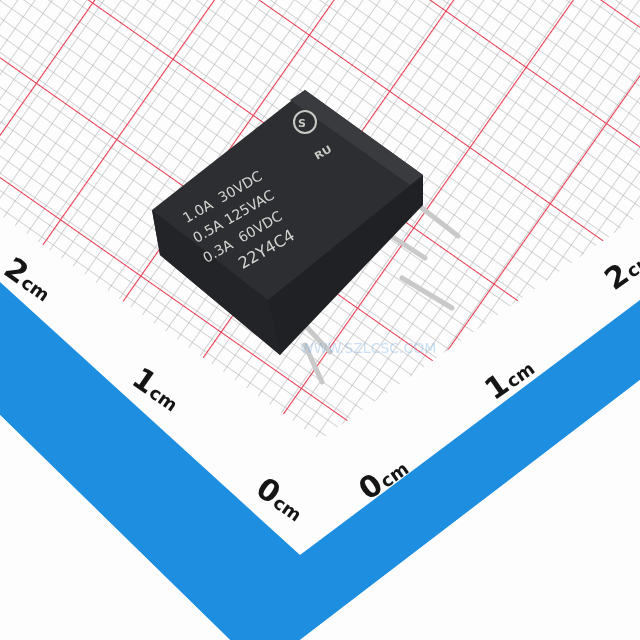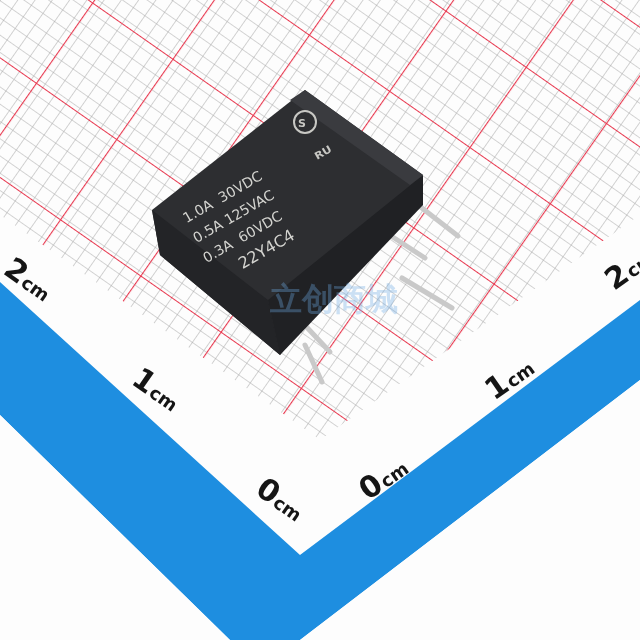--- a/index.html
+++ b/index.html
@@ -62,21 +62,21 @@
     <g>
       <text x="320" y="165" font-size="18" fill="#c8c8c4" font-family="DejaVu Sans, sans-serif" font-weight="bold" transform="rotate(-30 320 165)">ᴿᵁ</text>
     </g>
   </svg>
 
   <div class="relay-text" style="left:180px;top:212px;">1.0A  30VDC</div>
   <div class="relay-text" style="left:190px;top:232px;">0.5A 125VAC</div>
   <div class="relay-text" style="left:200px;top:252px;">0.3A  60VDC</div>
   <div class="relay-text" style="left:236px;top:258px;font-size:16px;">22Y4C4</div>
 
-  <div class="wm" style="left:270px;top:278px;font-size:32px;transform:rotate(0deg);">立创商城</div>
+  <div class="wm" style="left:300px;top:340px;font-size:14px;font-weight:normal;">WWW.SZLCSC.COM</div>
 
   <div class="lbl" style="left:18px;top:250px;transform:rotate(35deg);">
     <span class="num">2</span><span class="unit">cm</span>
   </div>
   <div class="lbl" style="left:146px;top:360px;transform:rotate(35deg);">
     <span class="num">1</span><span class="unit">cm</span>
   </div>
   <div class="lbl" style="left:270px;top:470px;transform:rotate(35deg);">
     <span class="num">0</span><span class="unit">cm</span>
   </div>

